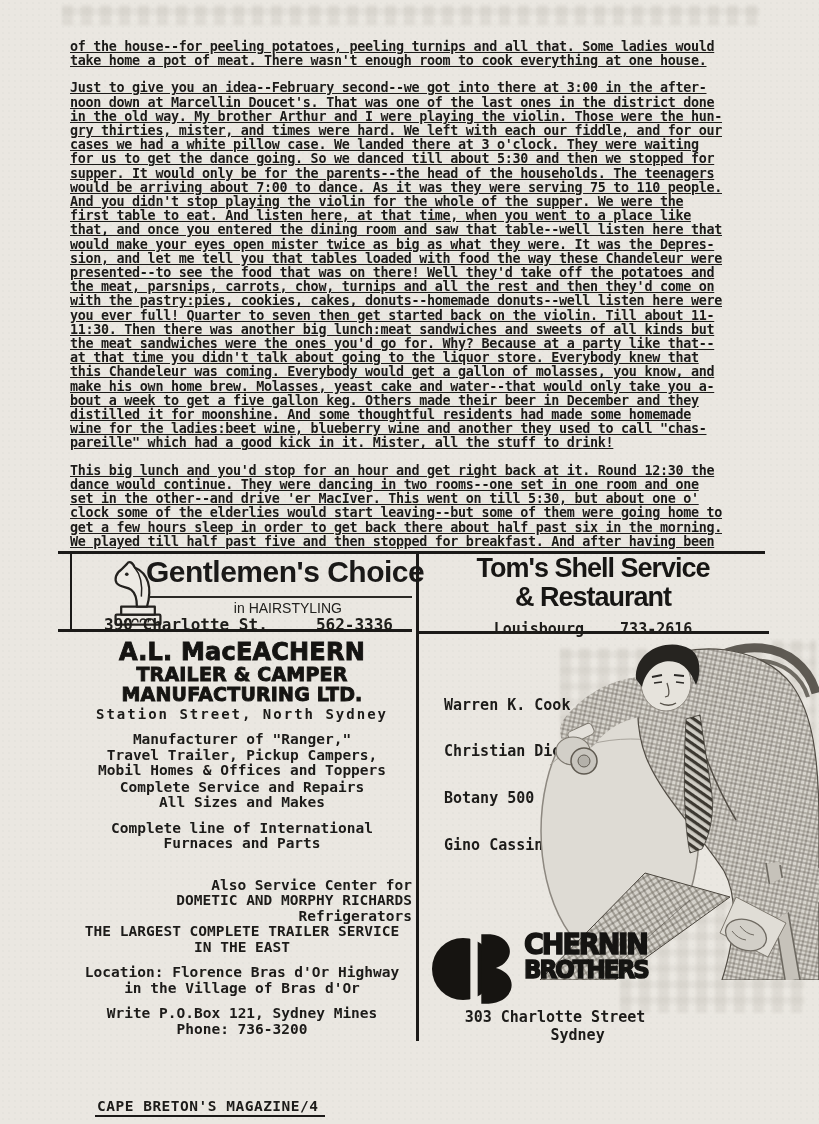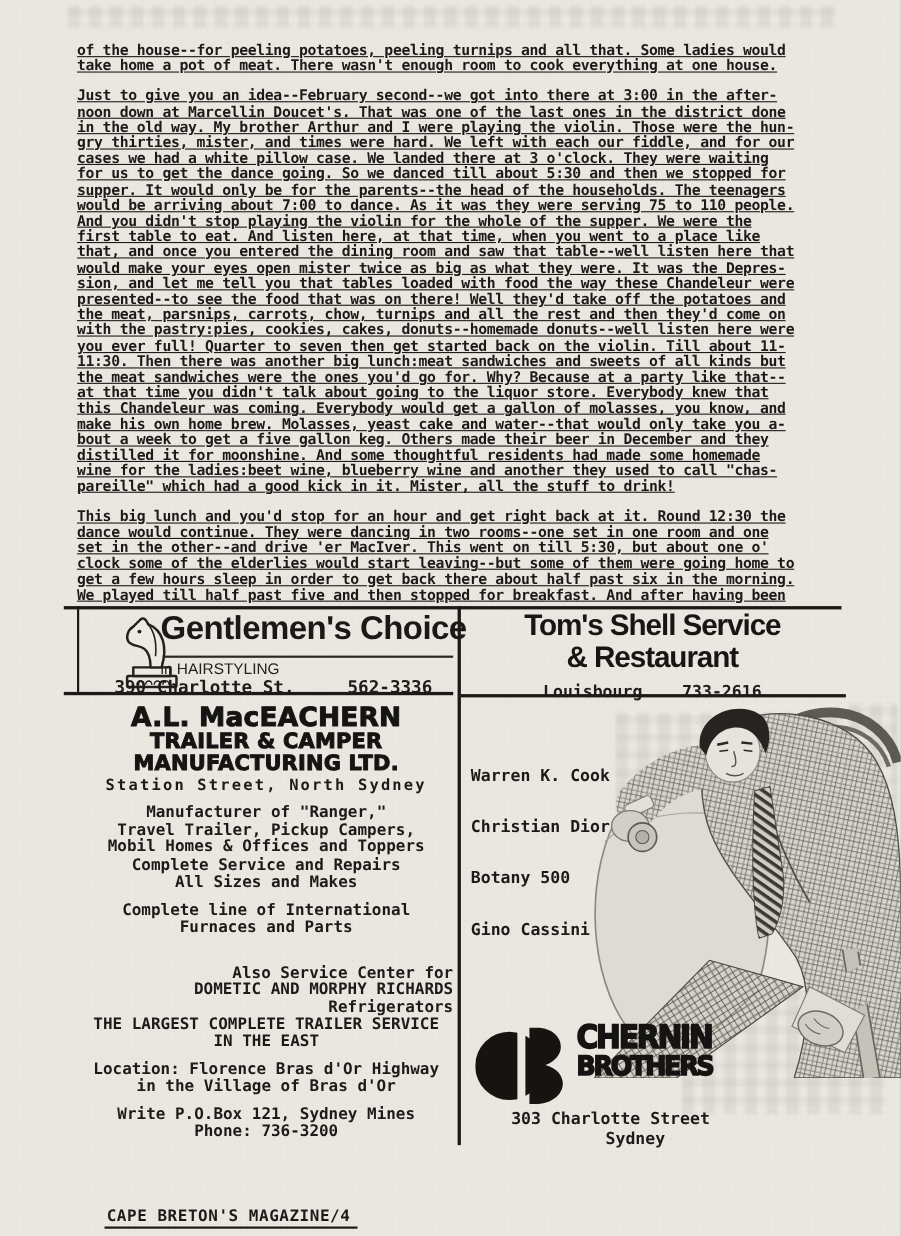--- a/index.html
+++ b/index.html
@@ -23,21 +23,21 @@
   .gc-name{font:bold 30px/32px "Liberation Sans", sans-serif;letter-spacing:-0.5px;color:#1a1918;text-align:right;}
   .gc-sub{font:14px/15px "Liberation Sans", sans-serif;color:#21201d;}
   .toms{left:417px;top:554px;width:352px;text-align:center;}
   .toms-line{font:bold 27px/29px "Liberation Sans", sans-serif;letter-spacing:-1px;color:#171614;}
   .mac{left:72px;top:640px;width:340px;text-align:center;}
   .mac-t1{font-size:24px;line-height:24px;}
   .mac-t2{font-size:19px;line-height:20px;}
   .mac-t3{font-size:19px;line-height:20px;}
   .mac-station{font:bold 14px/16px "DejaVu Sans Mono", monospace;letter-spacing:2px;margin-top:2px;white-space:pre;}
   .mac-block{font:bold 14.5px/15.5px "DejaVu Sans Mono", monospace;white-space:pre;}
-  .brand-name{font:bold 15px/16px "DejaVu Sans Mono", monospace;white-space:pre;}
+  .brand-name{font:bold 15px/16px "DejaVu Sans Mono", monospace;white-space:pre;margin-left:16px;}
   .chernin-line1{font-size:27px;line-height:27px;letter-spacing:-2px;-webkit-text-stroke:1.4px #151412;transform:scaleY(1.08);transform-origin:left top;}
   .chernin-line2{font-size:23px;line-height:25px;letter-spacing:-2px;-webkit-text-stroke:1.4px #151412;transform:scaleY(1.05);transform-origin:left top;}
   .chernin-addr{font:bold 15px/18px "DejaVu Sans Mono", monospace;white-space:pre;text-align:center;}
   .footer-line{font:bold 14.5px/16px "DejaVu Sans Mono", monospace;letter-spacing:0.5px;border-bottom:2px solid #1b1a18;padding:0 6px 1px 2px;display:inline-block;margin-top:45px;}
   .ghost{position:absolute;filter:blur(1.6px);opacity:.45;pointer-events:none;
     background:
       repeating-linear-gradient(90deg, rgba(116,110,98,0.22) 0 11px, rgba(0,0,0,0) 11px 19px),
       repeating-linear-gradient(180deg, rgba(0,0,0,0) 0 3px, rgba(116,110,98,0.14) 3px 10px, rgba(0,0,0,0) 10px 16px);
   }
 </style>
@@ -99,21 +99,21 @@
       <rect x="10" y="54" width="40" height="9" rx="1"></rect>
       <rect x="15" y="47" width="30" height="7"></rect>
       <path d="M22,47 C17,30 21,17 33,12 C35,7 38,6 40,9 L45,14 C50,17 51,23 49,26 C46,30 40,29 36,32 C32,35 31,40 31,47 Z"></path>
       <path d="M33,12 C28,18 26,28 27,38" fill="none" stroke-width="1.3"></path>
       <circle cx="40" cy="18" r="1.6" fill="#23211e" stroke="none"></circle>
       <path d="M16,61 a2.5,3 0 0 1 5,0 M23,61 a2.5,3 0 0 1 5,0 M30,61 a2.5,3 0 0 1 5,0 M37,61 a2.5,3 0 0 1 5,0" fill="none" stroke-width="1.2"></path>
     </g>
   </svg>
   <div class="abs gc-name" style="left:146px;top:556px;">Gentlemen's Choice</div>
   <div class="rule" style="left:148px;top:596px;width:264px;height:2px;background:#2a2925;"></div>
-  <div class="abs gc-sub" style="left:146px;top:601px;width:266px;padding-right:70px;box-sizing:border-box;">in HAIRSTYLING</div>
+  <div class="abs gc-sub" style="left:146px;top:601px;width:266px;text-align:right;padding-right:70px;box-sizing:border-box;">in HAIRSTYLING</div>
   <div class="abs mono" style="left:104px;top:615px;font-size:16px;">390 Charlotte St.     562-3336</div>
 
   <div class="abs toms">
     <div class="toms-line">Tom's Shell Service</div>
     <div class="toms-line">&amp; Restaurant</div>
     <div class="mono" style="font-size:15px;margin-top:8px;">Louisbourg    733-2616</div>
   </div>
 
   <div class="abs mac">
     <div class="heavy mac-t1">A.L. MacEACHERN</div>

